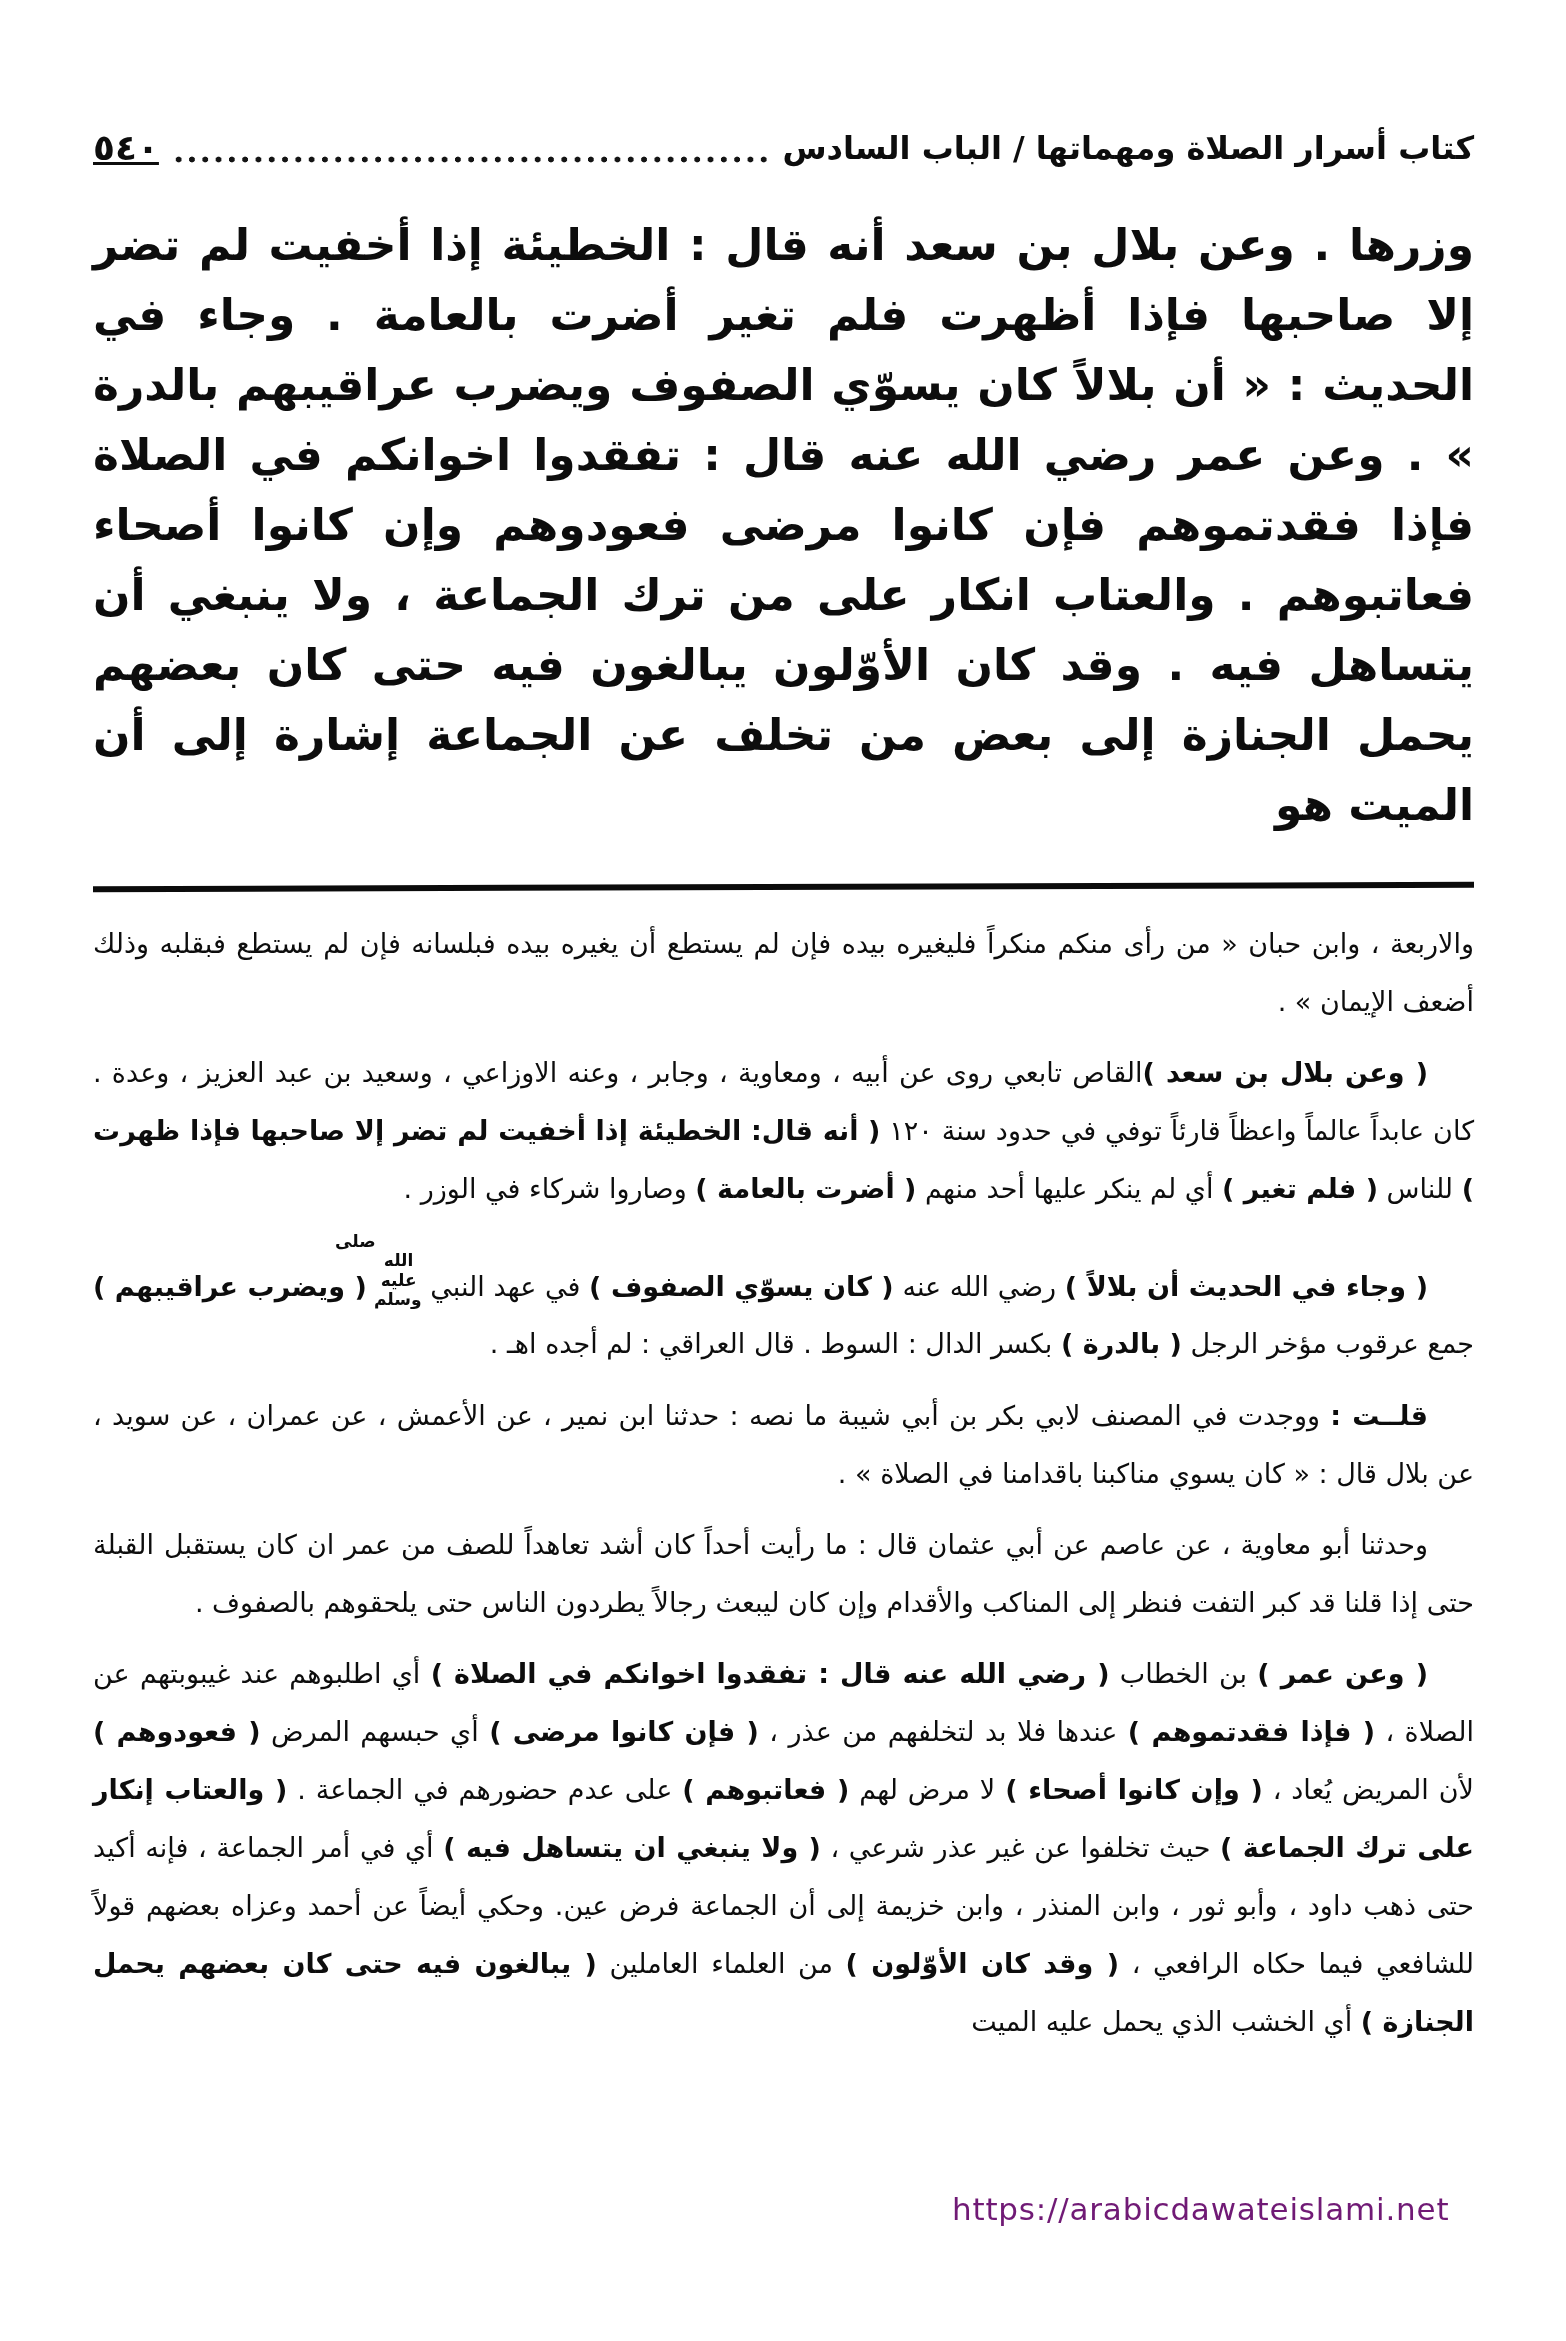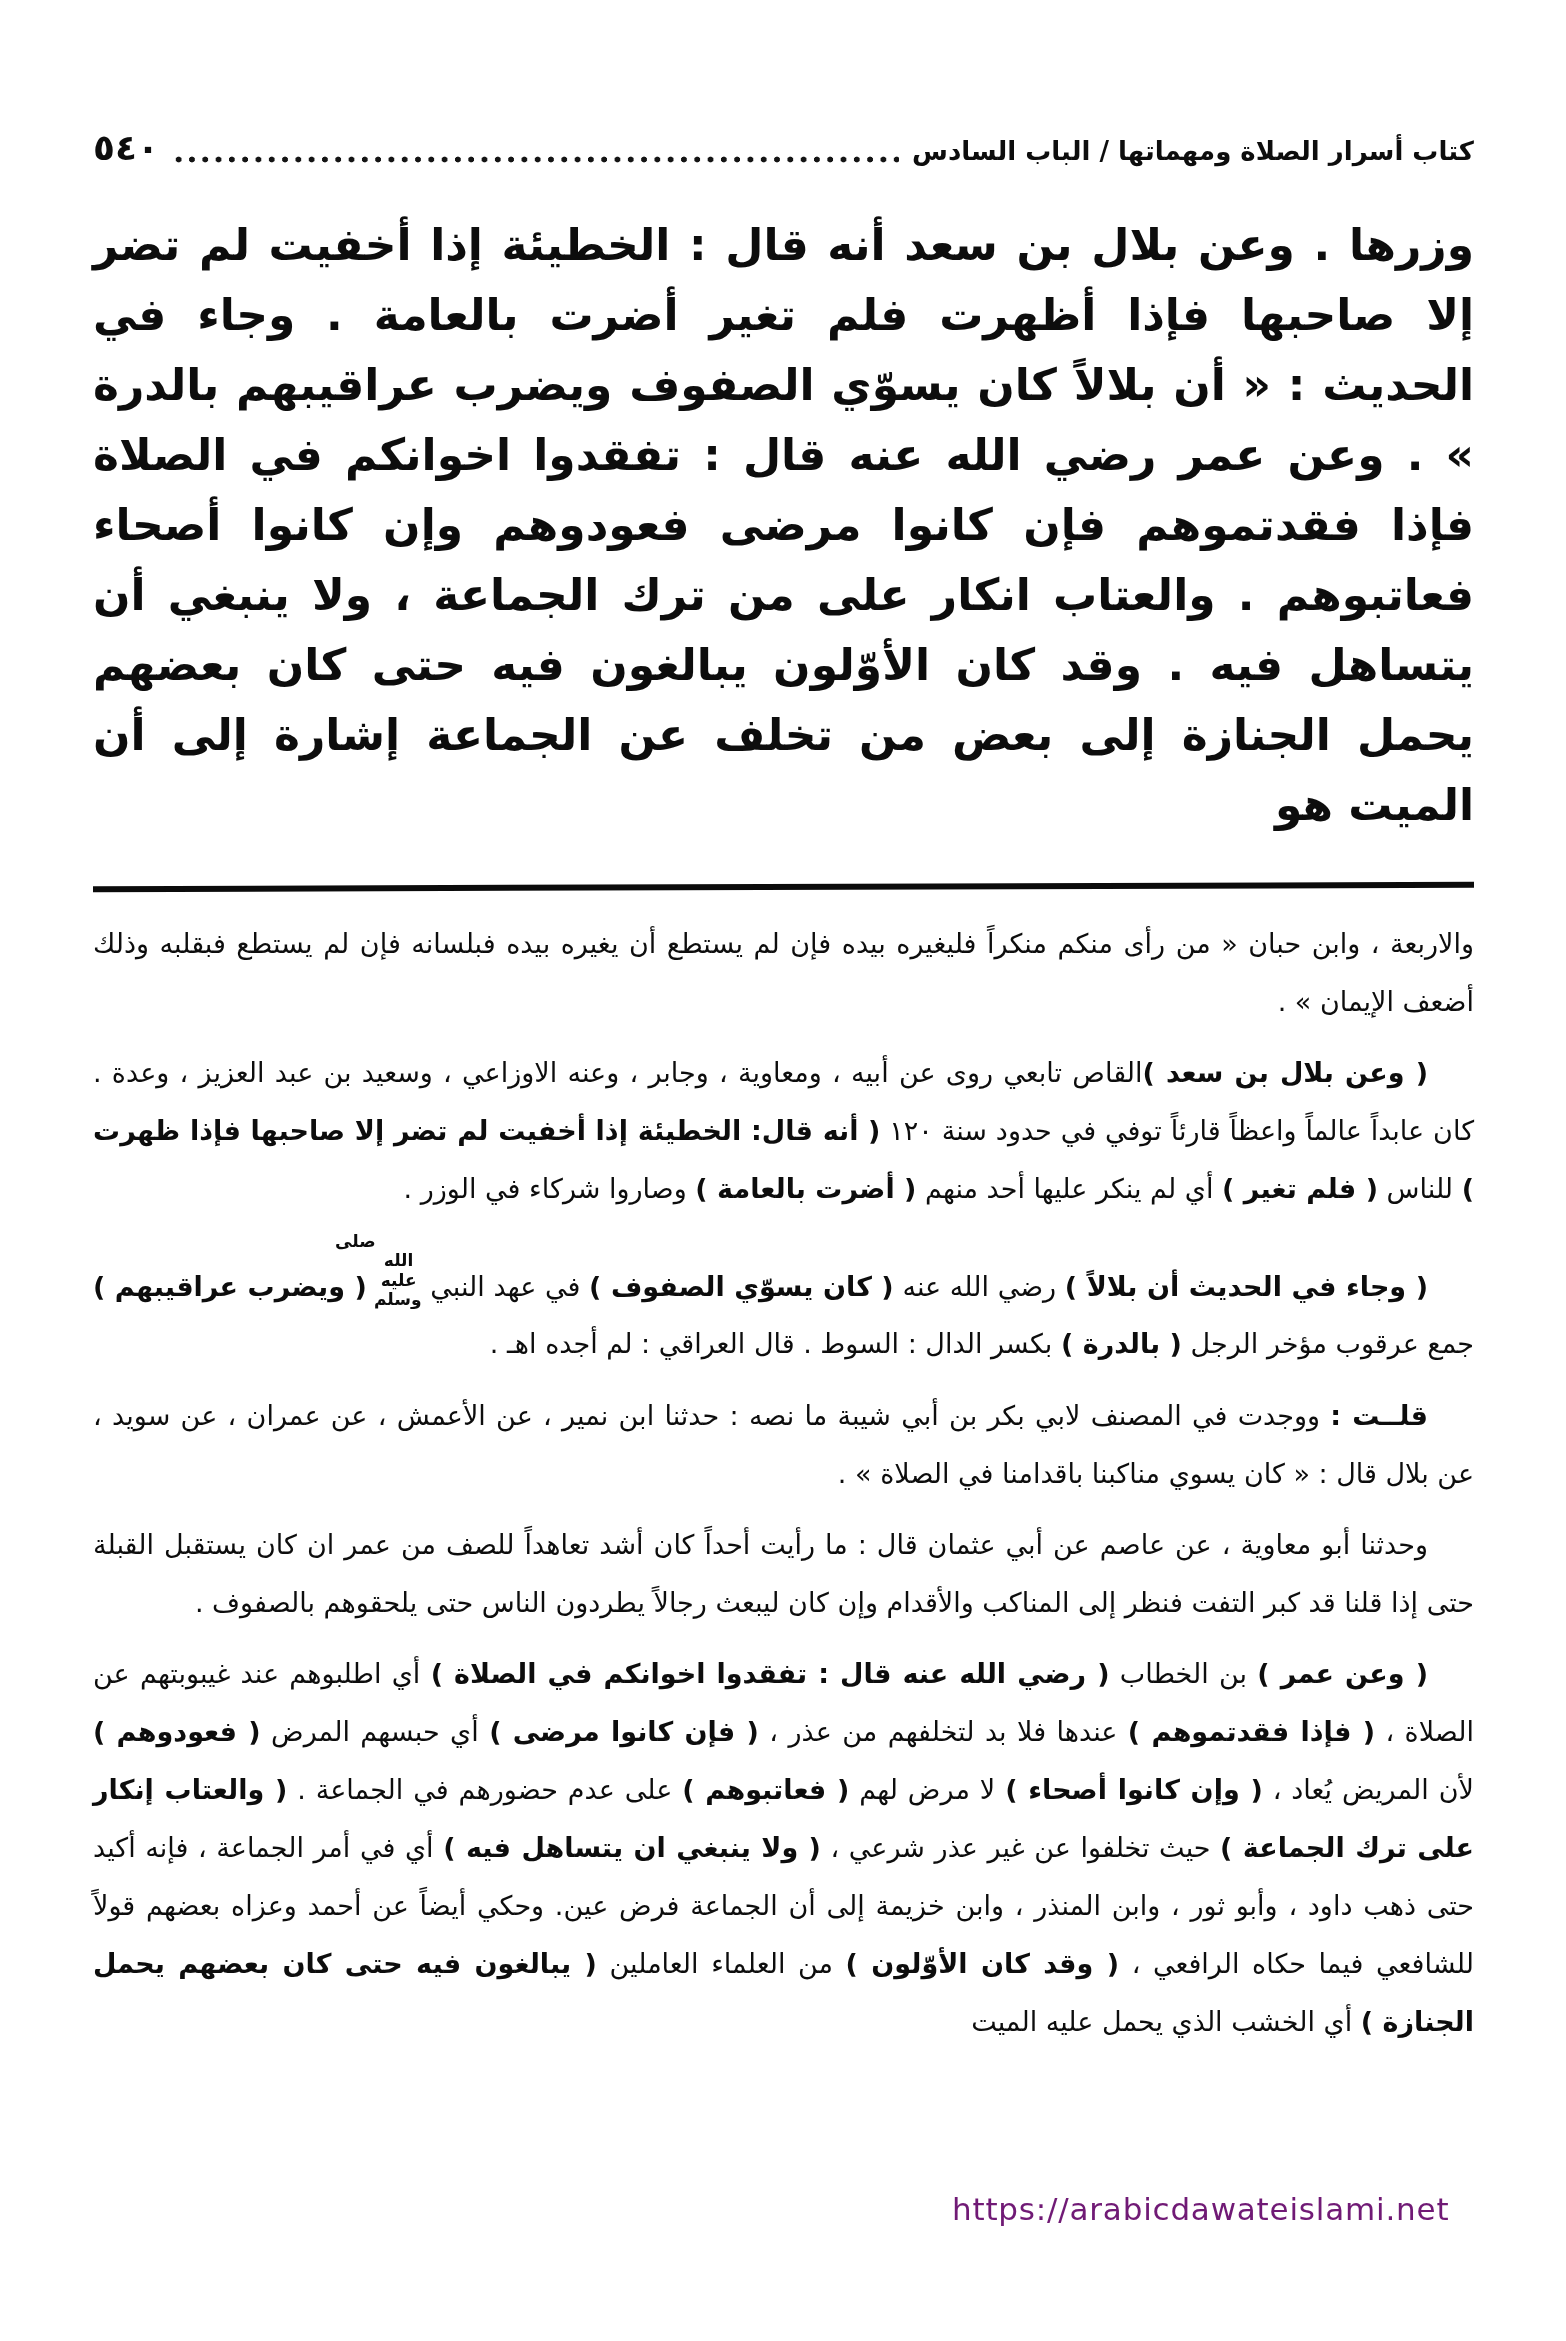--- a/index.html
+++ b/index.html
@@ -24,37 +24,38 @@
     direction: rtl;
   }
   
   .header {
     margin-top: 126px;
     display: flex;
     align-items: flex-end;
     font-weight: 700;
   }
   .header .title {
-    font-size: 26px;
+    font-size: 32px;
     white-space: nowrap;
     line-height: 1.3;
   }
   .header .leader {
     flex: 1;
     height: 35px;
     margin: 0 13.3px;
     background-image: radial-gradient(circle, #141414 2.7px, transparent 3.2px);
     background-size: 13.3px 35px;
     background-repeat: repeat-x;
     background-position: left 0 bottom -7.5px;
   }
   .header .pagenum {
     font-size: 36px;
     white-space: nowrap;
     line-height: 1.2;
+    text-decoration: underline;
   }
   
   .main {
     margin-top: 41px;
     font-size: 44px;
     font-weight: 700;
     line-height: 70px;
     text-align: justify;
   }
   

